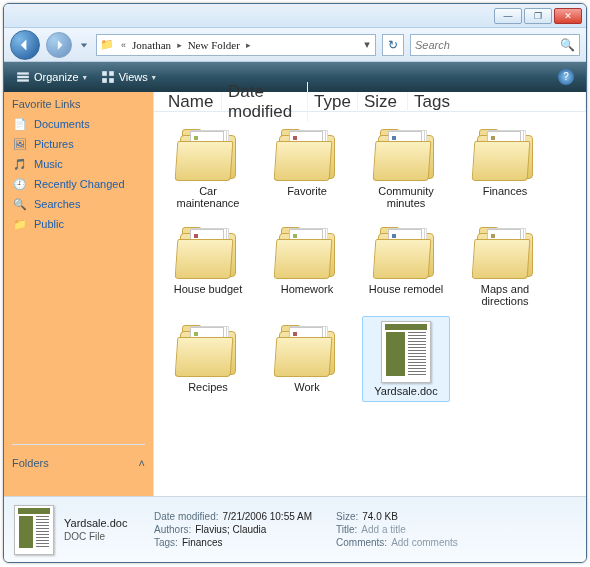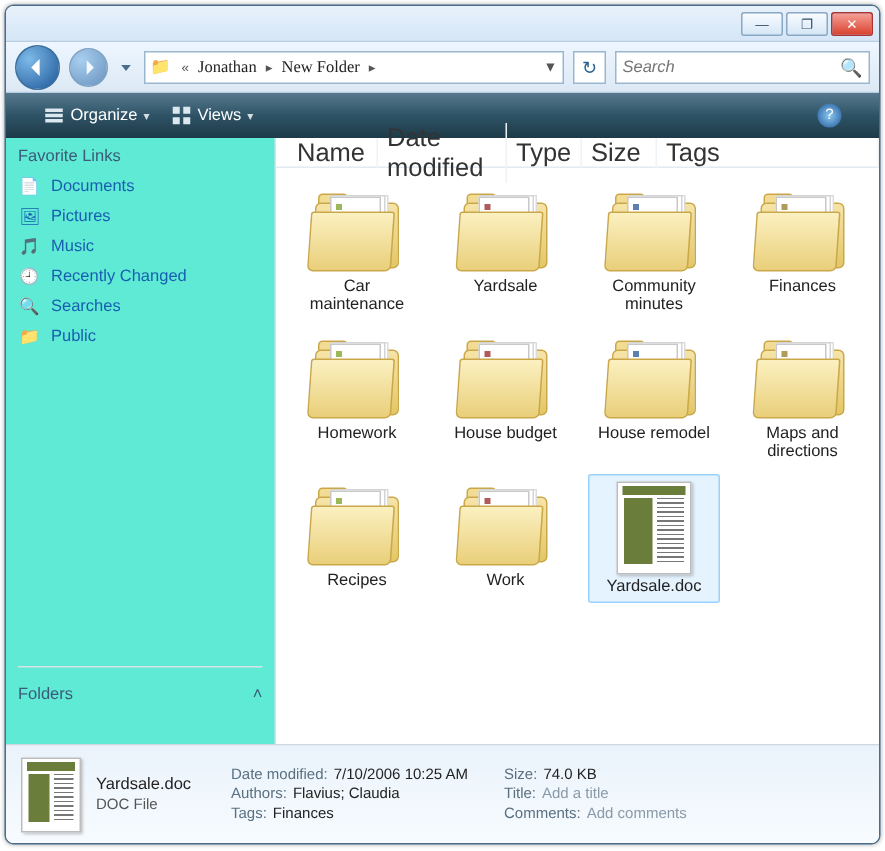--- a/index.html
+++ b/index.html
@@ -21,30 +21,30 @@
 .crumb-icon { width:20px; text-align:center; color:#b9a46a;}
 .crumb-sep { padding:0 4px; color:#555; font-size:9px;}
 .crumb-text { padding:0 2px;font-family:Liberation Serif, serif;}
 .addr-drop { margin-left:auto; width:16px; text-align:center; color:#555;}
 .refresh { width:22px; height:22px; border:1px solid #9ab7cf; background:#fff; display:flex; align-items:center; justify-content:center; color:#2a6496; font-size:12px;}
 .searchbox { width:170px; height:22px; border:1px solid #9ab7cf; background:#fff; display:flex; align-items:center; padding:0 4px; font-size:11px;}
 .searchbox input { border:0; outline:0; width:100%; font-size:11px; font-style:italic; color:#888;}
 .searchbox .mag { color:#3a78b3; font-size:12px;}
 
 
-.toolbar { height:30px; background:linear-gradient(#56798e,#2e5366 50%,#1e3a48); display:flex; align-items:center; color:#fff; font-size:11px; padding:0 25px; gap:14px;}
+.toolbar { height:30px; background:linear-gradient(#56798e,#2e5366 50%,#1e3a48); display:flex; align-items:center; color:#fff; font-size:11px; padding:0 12px; gap:14px;}
 .toolbar .tbitem { display:flex; align-items:center; gap:4px;}
 .toolbar .tbitem svg{ fill:#dce8f0;}
 .toolbar .drop{ font-size:8px; opacity:.8;}
 .toolbar .spacer{flex:1;}
 .helpicon{ width:16px;height:16px;border-radius:50%;background:radial-gradient(#8ec8f0,#1e5799);color:#fff; font-size:10px; line-height:16px; text-align:center;}
 
 
 .bodyarea { flex:1; display:flex; min-height:0;}
-.sidebar { width:180px; border-right:1px solid #d8e3ec; padding:6px 8px; font-size:11px; background:#5eead4;}
+.sidebar { width:150px; border-right:1px solid #d8e3ec; padding:6px 8px; font-size:11px; background:#fdba74;}
 .sidehdr { color:#3b5a77; font-weight:400; margin-bottom:4px;}
 .sideitem { display:flex; align-items:center; gap:6px; color:#195fb0; padding:2px 0; cursor:default;}
 .sideitem .ic{ width:16px;height:16px; display:flex;align-items:center;justify-content:center;}
 .folders-hdr { border-top:1px solid #d8e3ec; padding-top:12px; color:#3b5a77; display:flex; align-items:center; gap:4px;justify-content:center;}
 
 .main { flex:1; display:flex; flex-direction:column; min-width:0;}
 .cols { height:20px; border-bottom:1px solid #e3ebf2; display:flex; align-items:center; font-size:17px; color:#333; padding-left:8px;}
 .colcell { padding:0 6px; border-right:1px solid #eef3f8;}
 .grid { flex:1; overflow:auto; padding:8px 4px 4px 10px;}
 .items { display:flex; flex-wrap:wrap; gap:4px 11px;}
@@ -206,21 +206,21 @@
               </div>
               <div class="label">Car maintenance</div>
             </div>
             <div class="item">
               <div class="icon-folder">
                 <div class="folder-tab"></div>
                 <div class="folder-back"></div>
                 <div class="pages var2"></div>
                 <div class="folder-front"></div>
               </div>
-              <div class="label">Yardsale</div>
+              <div class="label">Favorite</div>
             </div>
             <div class="item">
               <div class="icon-folder">
                 <div class="folder-tab"></div>
                 <div class="folder-back"></div>
                 <div class="pages var3"></div>
                 <div class="folder-front"></div>
               </div>
               <div class="label">Community minutes</div>
             </div>
@@ -230,33 +230,33 @@
                 <div class="folder-back"></div>
                 <div class="pages var4"></div>
                 <div class="folder-front"></div>
               </div>
               <div class="label">Finances</div>
             </div>
             <div class="item">
               <div class="icon-folder">
                 <div class="folder-tab"></div>
                 <div class="folder-back"></div>
+                <div class="pages var2"></div>
+                <div class="folder-front"></div>
+              </div>
+              <div class="label">House budget</div>
+            </div>
+            <div class="item">
+              <div class="icon-folder">
+                <div class="folder-tab"></div>
+                <div class="folder-back"></div>
                 <div class="pages "></div>
                 <div class="folder-front"></div>
               </div>
               <div class="label">Homework</div>
-            </div>
-            <div class="item">
-              <div class="icon-folder">
-                <div class="folder-tab"></div>
-                <div class="folder-back"></div>
-                <div class="pages var2"></div>
-                <div class="folder-front"></div>
-              </div>
-              <div class="label">House budget</div>
             </div>
             <div class="item">
               <div class="icon-folder">
                 <div class="folder-tab"></div>
                 <div class="folder-back"></div>
                 <div class="pages var3"></div>
                 <div class="folder-front"></div>
               </div>
               <div class="label">House remodel</div>
             </div>
@@ -310,21 +310,21 @@
           <div class="col"></div>
         </div>
     </div>
     <div class="dl-main">
       <div class="fname">Yardsale.doc</div>
       <div class="ftype">DOC File</div>
     </div>
     <div class="meta">
       <div class="mrow">
           <span class="mk">Date modified:</span>
-          <span class="mv">7/10/2006 10:25 AM</span>
+          <span class="mv">7/21/2006 10:55 AM</span>
         </div>
       <div class="mrow">
           <span class="mk">Size:</span>
           <span class="mv">74.0 KB</span>
         </div>
       <div class="mrow">
           <span class="mk">Authors:</span>
           <span class="mv">Flavius; Claudia</span>
         </div>
       <div class="mrow">

